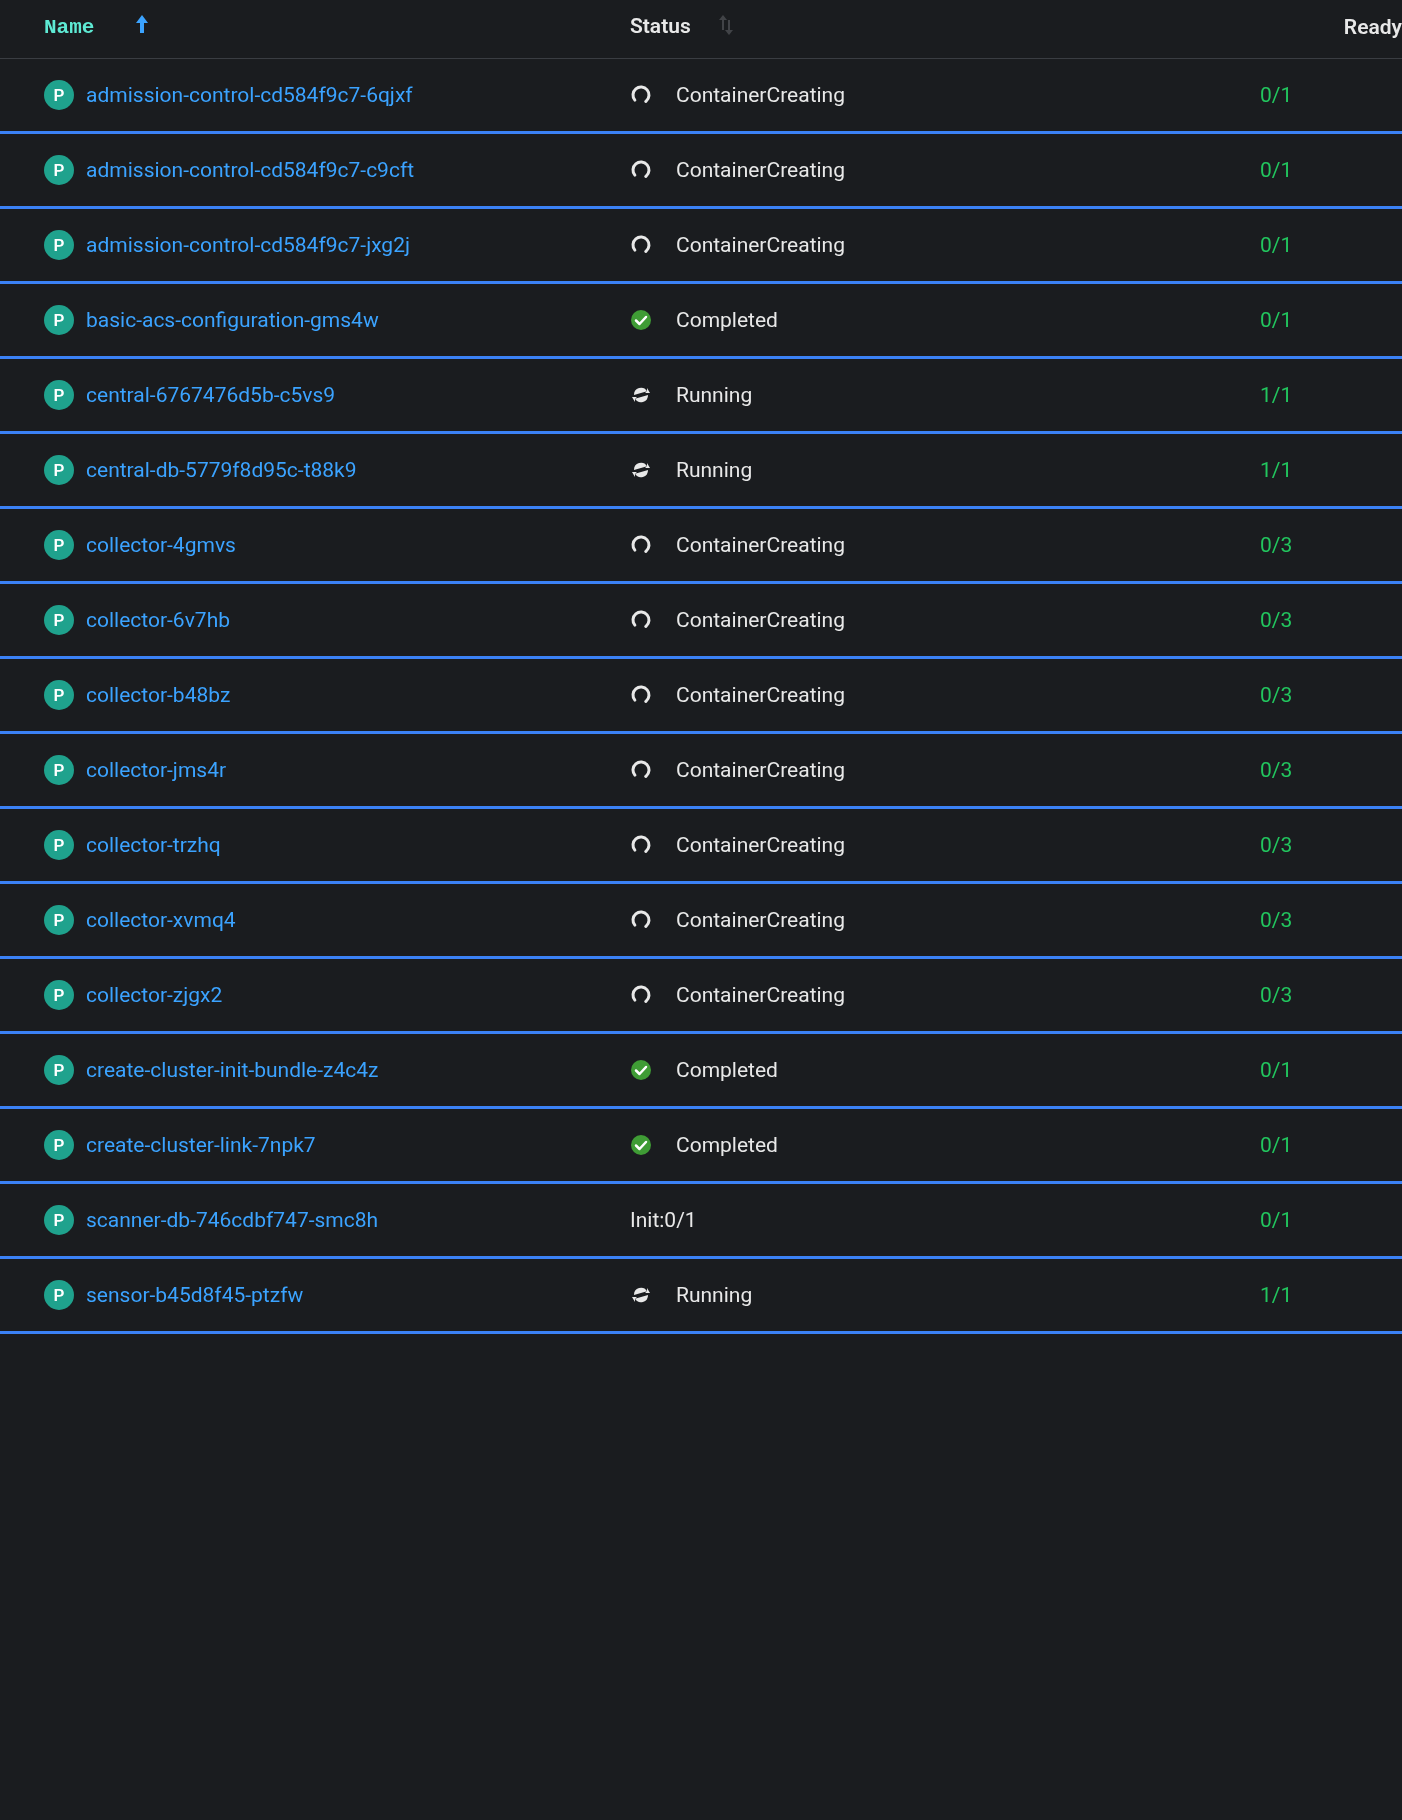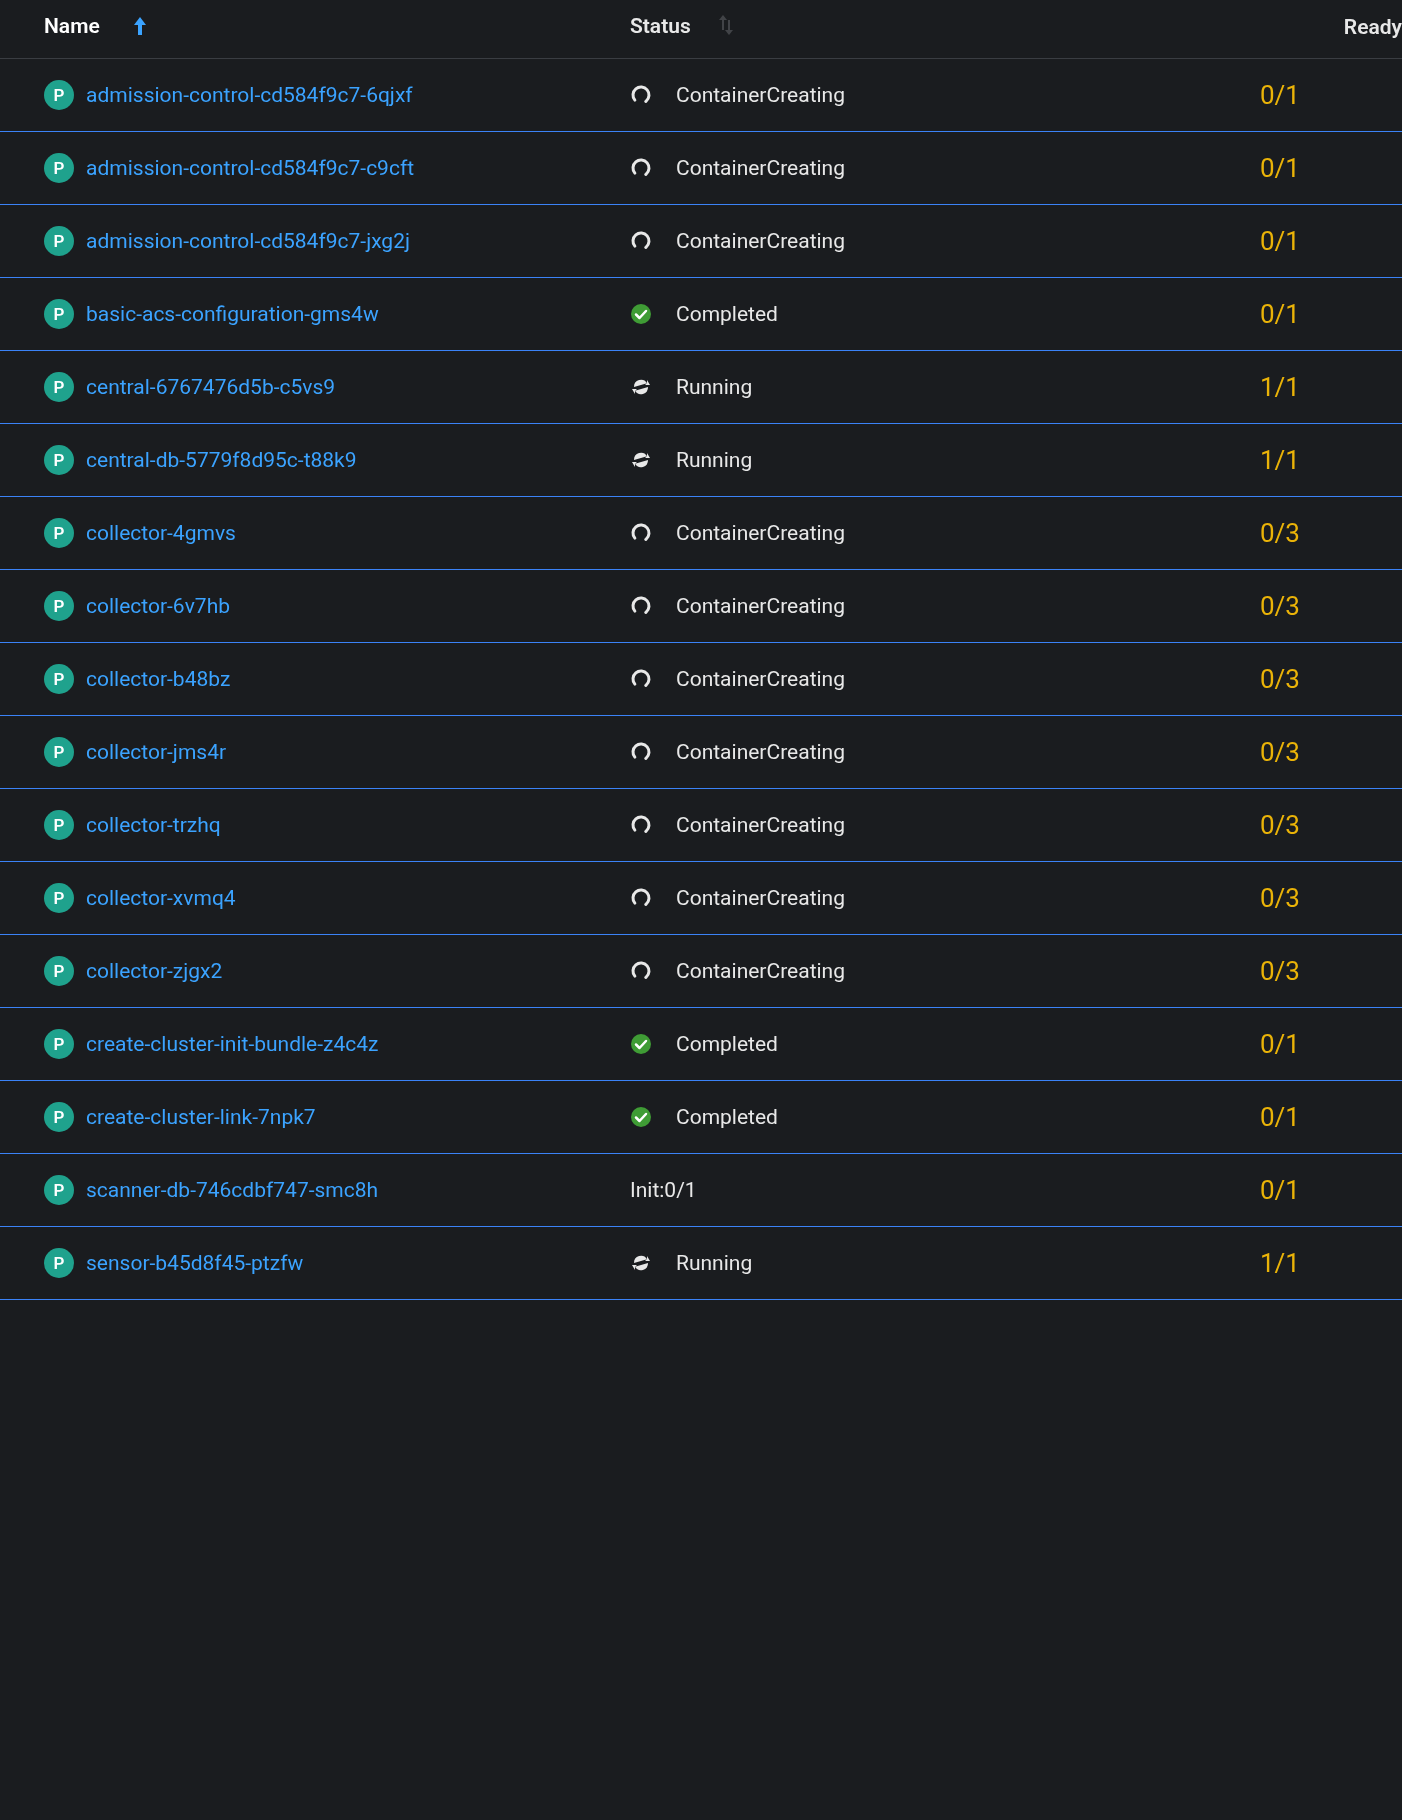--- a/index.html
+++ b/index.html
@@ -18,35 +18,36 @@
       text-align: left;
       font-weight: 600;
       padding: 14px 0 18px 0;
       border-bottom: 1px solid #3a3d42;
       font-size: 21px;
     }
     th.name-col { padding-left: 44px; width: 630px; }
     th.status-col { width: 630px; margin-left: 40px; }
     th.ready-col { text-align: right; }
     .sorted {
-      color: #ffffff;
+      color: #5eead4;
+      font-family: Liberation Mono, monospace;
     }
     .sort-arrow {
       display: inline-block;
       margin-left: 28px;
       vertical-align: middle;
     }
     .sort-neutral {
       display: inline-block;
       margin-left: 22px;
       vertical-align: middle;
       opacity: 0.35;
     }
     tbody tr {
-      border-bottom: 1px solid #3b82f6;
+      border-bottom: 3px solid #3b82f6;
     }
     tbody td {
       padding: 21px 0;
       vertical-align: middle;
     }
     td.name-cell { padding-left: 44px; }
     .pod-badge {
       display: inline-flex;
       align-items: center;
       justify-content: center;
@@ -73,21 +74,21 @@
     }
     .status-icon {
       width: 22px;
       height: 22px;
       display: inline-flex;
       align-items: center;
       justify-content: center;
       flex-shrink: 0;
     }
     .status-text { font-size: 21px; color: #e8e8e8; }
-    .ready-cell { font-size: 26px; color: #eab308; }
+    .ready-cell { font-size: 21px; color: #22c55e; }
     .icon-spinner svg { animation: none; }
   </style>
 </head>
 <body>
 
 <table>
   <thead>
     <tr>
       <th class="name-col sorted">
         <span>Name</span>

